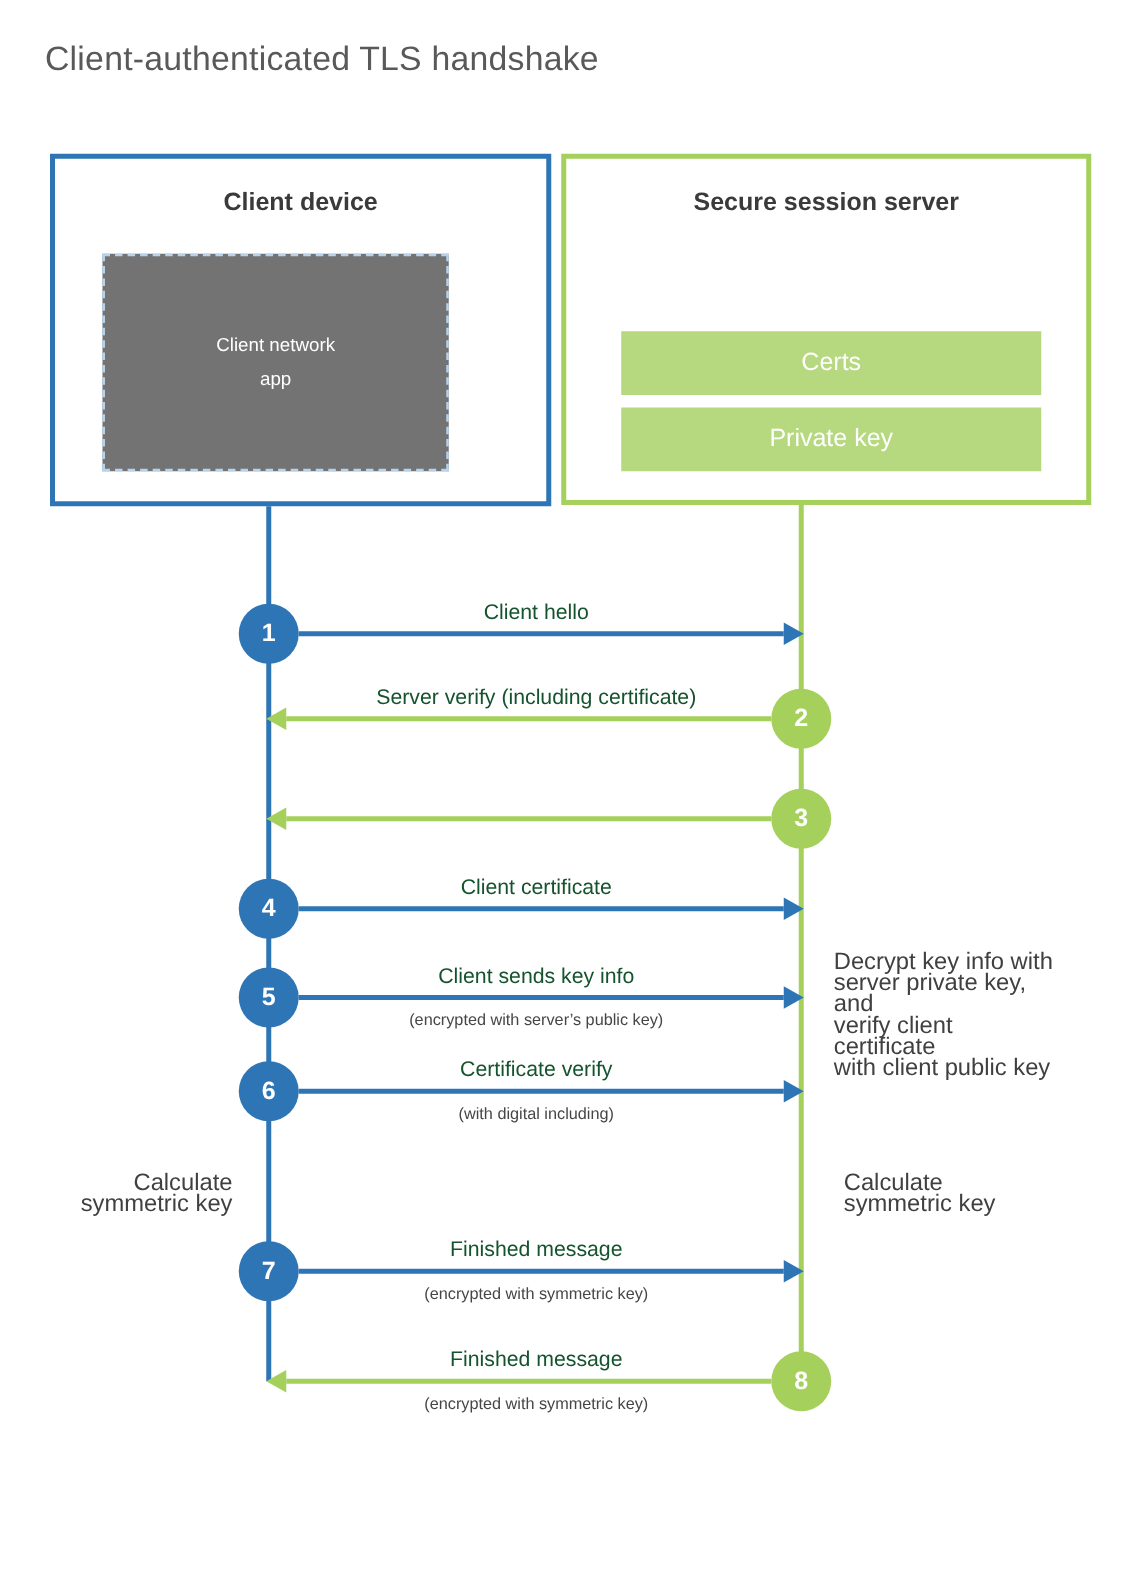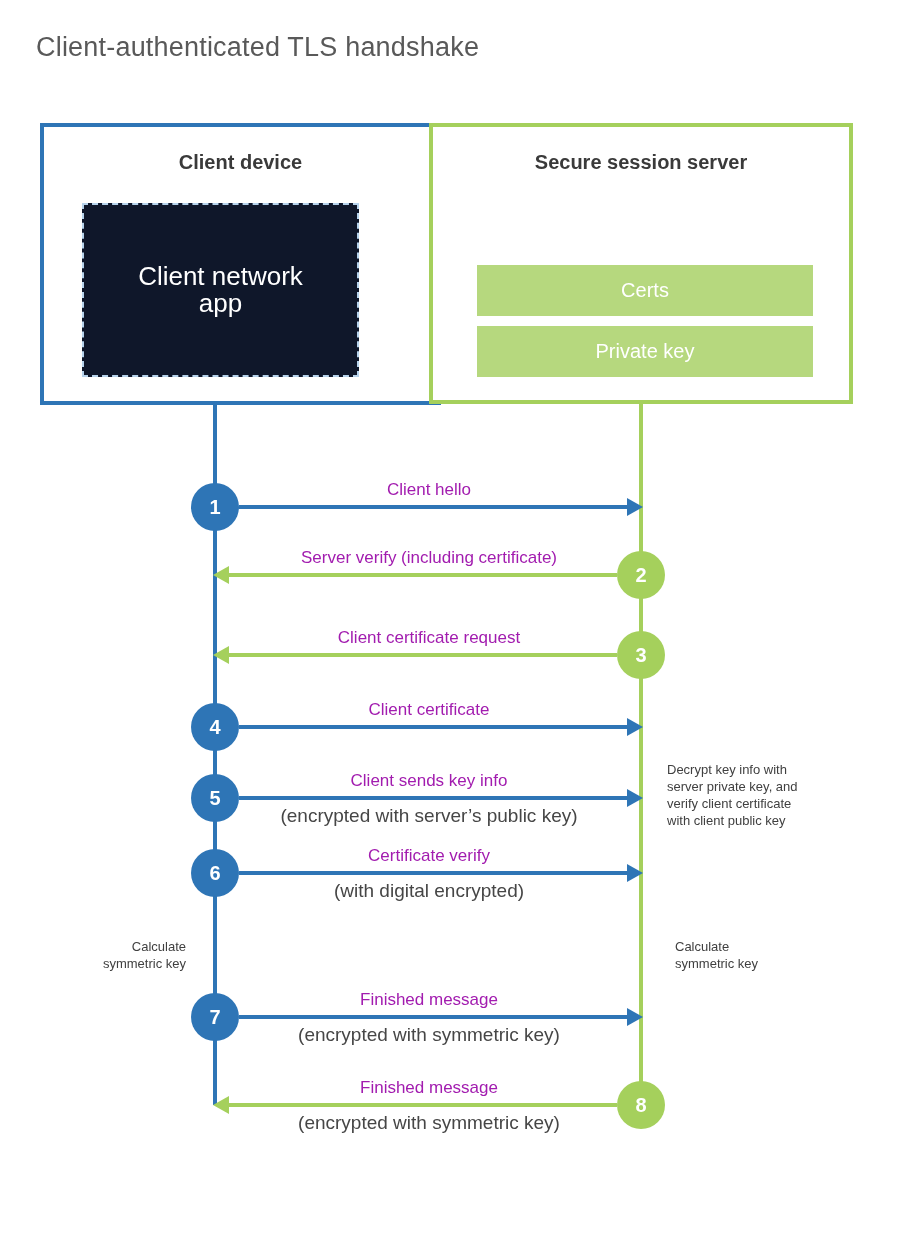--- a/index.html
+++ b/index.html
@@ -4,51 +4,51 @@
 <style>
   * { margin:0; padding:0; box-sizing:border-box; }
   body { background:#ffffff; font-family:"Liberation Sans","DejaVu Sans",sans-serif; }
   .page { position:relative; width:900px; height:1256px; background:#ffffff; overflow:hidden;padding-left:12px; }
 
   .page-title { position:absolute; left:36px; top:32px; font-size:27px; font-weight:300;
                 color:#595959; letter-spacing:0.2px; }
 
   .box { position:absolute; background:#fff; }
   .client-box { left:40px; top:123px; width:401px; height:282px; border:4px solid #2e75b6; }
-  .server-box { left:429px; top:123px; width:424px; height:281px; border:4px solid #a5d05c; }
+  .server-box { left:449px; top:123px; width:424px; height:281px; border:4px solid #a5d05c; }
   .box-header { margin-top:24px; text-align:center; font-size:20px; font-weight:bold; color:#3a3a3a; }
 
   .app-box { position:absolute; left:38px; top:76px; width:277px; height:174px;
-             background:#0f172a; border:2px dashed #b7d3ec;
+             background:#737373; border:2px dashed #b7d3ec;
              display:flex; align-items:center; justify-content:center;
-             color:#ffffff; font-size:26px; line-height:27px; text-align:center; white-space:pre-line; }
+             color:#ffffff; font-size:15px; line-height:27px; text-align:center; white-space:pre-line; }
 
   .server-bar { position:absolute; left:44px; width:336px; height:51px; background:#b6d87e;
                 display:flex; align-items:center; justify-content:center;
                 color:#ffffff; font-size:20px; }
 
   .lifeline { position:absolute; width:4px; }
   .blue-bg { background:#2e75b6; }
   .green-bg { background:#a5d05c; }
 
   .hline { position:absolute; width:388px; height:4px; }
   .tri { position:absolute; width:0; height:0; border-top:9px solid transparent; border-bottom:9px solid transparent; }
   .tri-r { border-left:16px solid #2e75b6; }
   .tri-l { border-right:16px solid #a5d05c; }
 
   .circle { position:absolute; width:48px; height:48px; border-radius:50%;
             display:flex; align-items:center; justify-content:center;
             color:#ffffff; font-size:20px; font-weight:bold; }
 
   .msg-label { position:absolute; left:217px; width:424px; text-align:center;
-               font-size:17px; line-height:22px; color:#a21caf; }
+               font-size:17px; line-height:22px; color:#14532d; }
   .msg-sub { position:absolute; left:217px; width:424px; text-align:center;
-             font-size:19px; line-height:18px; color:#464646; }
+             font-size:13px; line-height:18px; color:#464646; }
 
-  .note { position:absolute; font-size:13px; line-height:17px; color:#404040; white-space:pre-line; }
+  .note { position:absolute; font-size:19px; line-height:17px; color:#404040; white-space:pre-line; }
   .note-right-align { text-align:right; }
 </style>
 </head>
 <body>
 
 <div class="page">
 
   <div class="page-title">Client-authenticated TLS handshake</div>
 
   <div class="box client-box">
@@ -73,21 +73,20 @@
       <span>1</span>
     </div>
 
   <div class="msg-label" style="top:547px">Server verify (including certificate)</div>
   <div class="hline green-bg" style="left:229px;top:573px"></div>
   <div class="tri tri-l" style="left:213px;top:566px"></div>
   <div class="circle green-bg" style="left:617px;top:551px">
       <span>2</span>
     </div>
 
-  <div class="msg-label" style="top:627px">Client certificate request</div>
   <div class="hline green-bg" style="left:229px;top:653px"></div>
   <div class="tri tri-l" style="left:213px;top:646px"></div>
   <div class="circle green-bg" style="left:617px;top:631px">
       <span>3</span>
     </div>
 
   <div class="msg-label" style="top:699px">Client certificate</div>
   <div class="hline blue-bg" style="left:239px;top:725px"></div>
   <div class="tri tri-r" style="left:627px;top:718px"></div>
   <div class="circle blue-bg" style="left:191px;top:703px">
@@ -96,21 +95,21 @@
 
   <div class="msg-label" style="top:770px">Client sends key info</div>
   <div class="msg-sub" style="top:807px">(encrypted with server’s public key)</div>
   <div class="hline blue-bg" style="left:239px;top:796px"></div>
   <div class="tri tri-r" style="left:627px;top:789px"></div>
   <div class="circle blue-bg" style="left:191px;top:774px">
       <span>5</span>
     </div>
 
   <div class="msg-label" style="top:845px">Certificate verify</div>
-  <div class="msg-sub" style="top:882px">(with digital encrypted)</div>
+  <div class="msg-sub" style="top:882px">(with digital including)</div>
   <div class="hline blue-bg" style="left:239px;top:871px"></div>
   <div class="tri tri-r" style="left:627px;top:864px"></div>
   <div class="circle blue-bg" style="left:191px;top:849px">
       <span>6</span>
     </div>
 
   <div class="note" style="left:667px;top:761px;width:180px">Decrypt key info with
 server private key, and
 verify client certificate
 with client public key</div>

